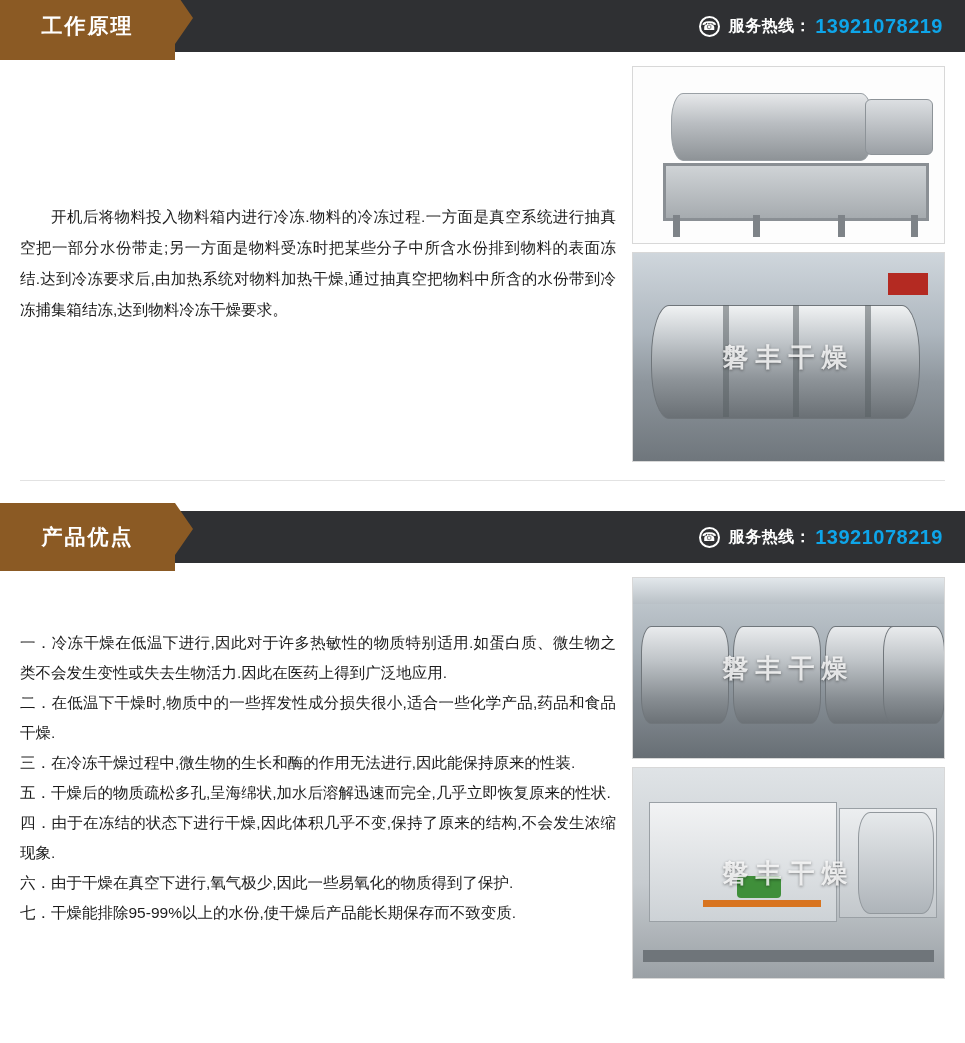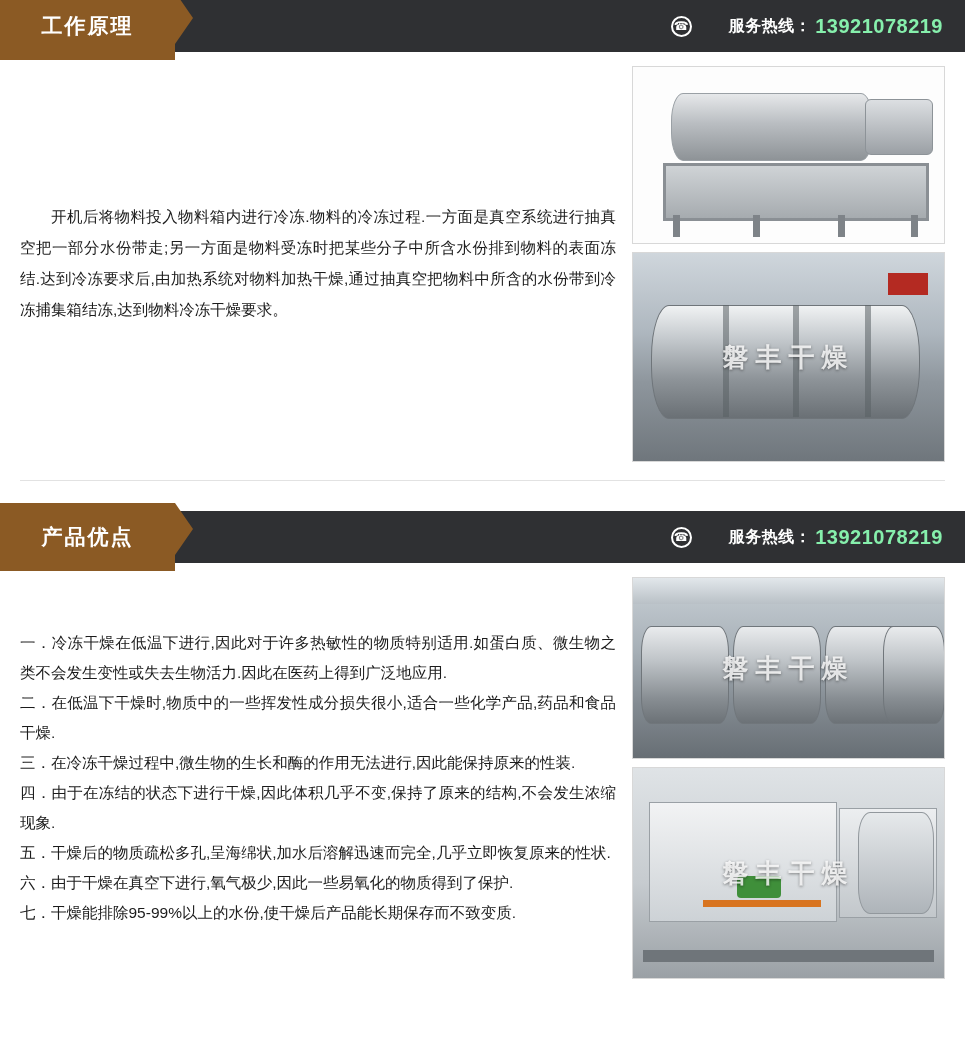--- a/index.html
+++ b/index.html
@@ -82,24 +82,23 @@
     line-height: 17px;
     text-align: center;
     color: #ffffff;
     font-size: 12px;
   }
   .hotline-label {
     color: #ffffff;
     font-size: 16px;
     font-weight: bold;
     letter-spacing: 0.5px;
-    margin-left: 28px;
   }
   .hotline-number {
-    color: #86efac;
+    color: #0ea5e9;
     font-size: 20px;
     font-weight: bold;
     margin-left: 4px;
     letter-spacing: 0.5px;
   }
 
   
   .section-body {
     display: flex;
     padding: 14px 20px 0 20px;
@@ -382,22 +381,22 @@
         <span class="hotline-label">服务热线：</span>
         <span class="hotline-number">13921078219</span>
       </div>
     </div>
 
     <div class="section-body">
       <div class="text-col">
         <p class="list-item">一．冷冻干燥在低温下进行,因此对于许多热敏性的物质特别适用.如蛋白质、微生物之类不会发生变性或失去生物活力.因此在医药上得到广泛地应用.</p>
         <p class="list-item">二．在低温下干燥时,物质中的一些挥发性成分损失很小,适合一些化学产品,药品和食品干燥.</p>
         <p class="list-item">三．在冷冻干燥过程中,微生物的生长和酶的作用无法进行,因此能保持原来的性装.</p>
+        <p class="list-item">五．干燥后的物质疏松多孔,呈海绵状,加水后溶解迅速而完全,几乎立即恢复原来的性状.</p>
         <p class="list-item">四．由于在冻结的状态下进行干燥,因此体积几乎不变,保持了原来的结构,不会发生浓缩现象.</p>
-        <p class="list-item">五．干燥后的物质疏松多孔,呈海绵状,加水后溶解迅速而完全,几乎立即恢复原来的性状.</p>
         <p class="list-item">六．由于干燥在真空下进行,氧气极少,因此一些易氧化的物质得到了保护.</p>
         <p class="list-item">七．干燥能排除95-99%以上的水份,使干燥后产品能长期保存而不致变质.</p>
       </div>
 
       <div class="img-col">
         <div class="photo ph3">
           <div class="beamtop"></div>
           <div class="v" style="left:8px;"></div>
           <div class="v" style="left:100px;"></div>
           <div class="v" style="left:192px;"></div>

